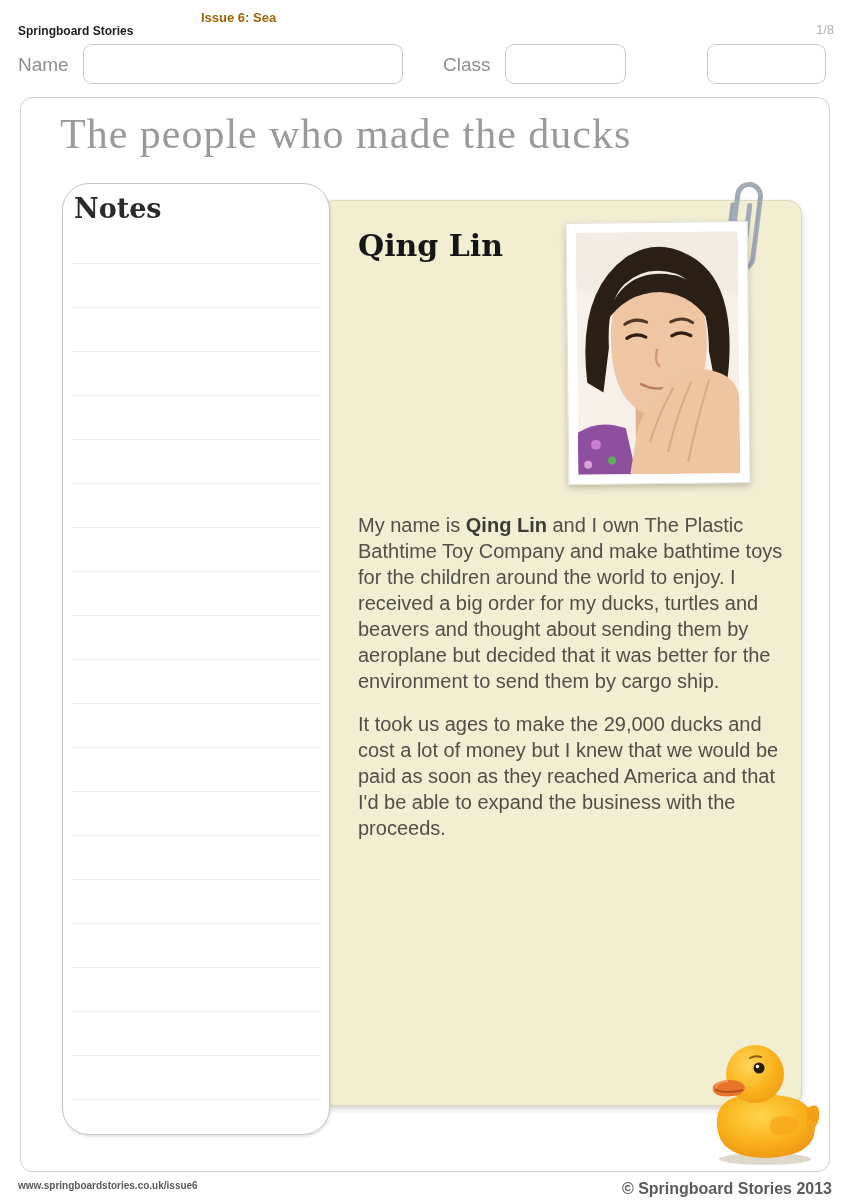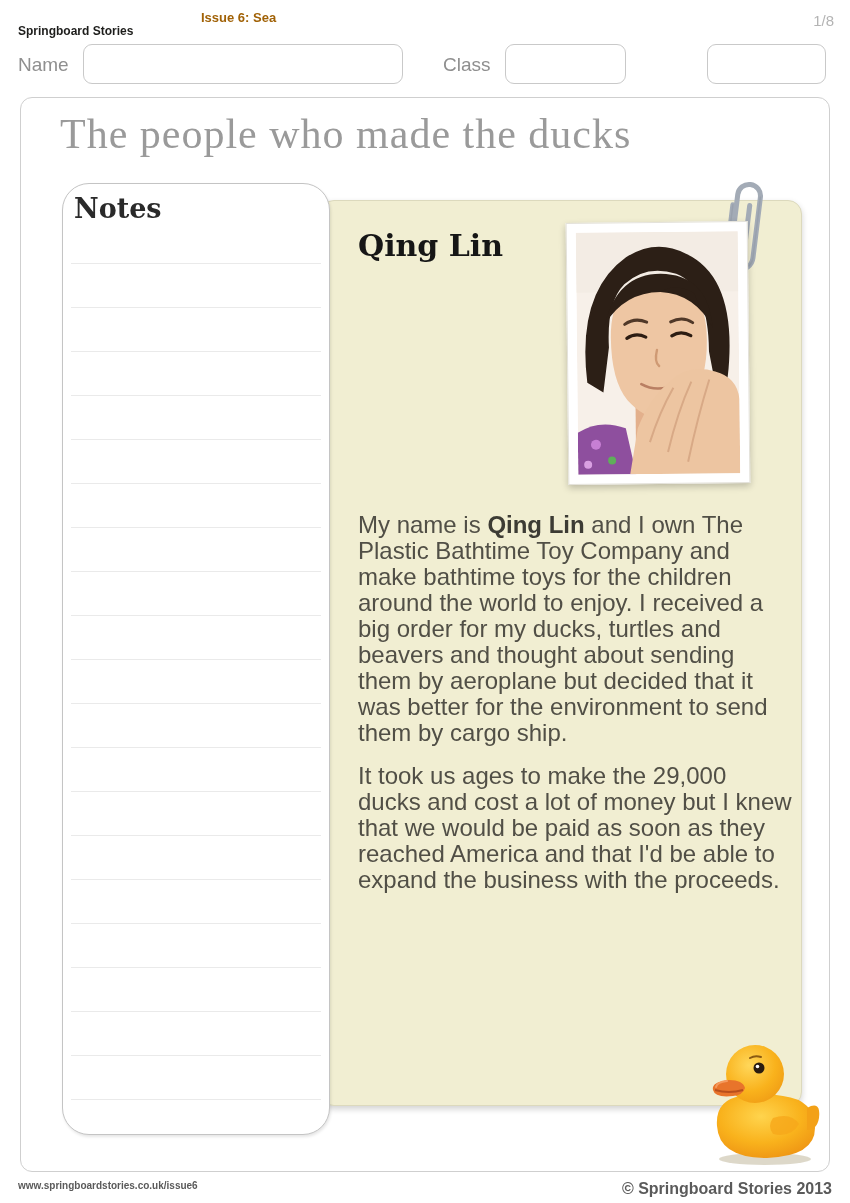--- a/index.html
+++ b/index.html
@@ -2,21 +2,21 @@
 <html><head>
 <meta charset="utf-8">
 <style>
   * { margin: 0; padding: 0; box-sizing: border-box; }
   html,body { width: 850px; height: 1203px; background: #ffffff; }
   body { position: relative; font-family: "Liberation Sans", sans-serif; overflow: hidden; }
 
   
   .brand      { position:absolute; left:18px; top:24px; font-size:12px; font-weight:bold; color:#1d1d1b; }
   .issue      { position:absolute; left:201px; top:10px; font-size:13px; font-weight:bold; color:#a16207; }
-  .page-ind   { position:absolute; right:16px; top:12px; font-size:15px; color:#b4b4b4; }
+  .page-ind   { position:absolute; right:16px; top:22px; font-size:13px; color:#b4b4b4; }
 
   
   .field-label{ position:absolute; top:54px; font-size:19px; color:#8f8f8f; }
   .lbl-name   { left:18px; }
   .lbl-class  { left:443px; }
   .lbl-date   { left:634px;margin-top:40px; }
   .field-box  { position:absolute; top:44px; height:40px; background:#fff;
                 border:1.5px solid #c9c9c9; border-radius:9px; font-size:17px; color:#333; padding:0 10px; }
   .box-name   { left:83px;  width:320px; }
   .box-class  { left:505px; width:121px; }
@@ -32,21 +32,21 @@
 
   
   .story-card { position:absolute; left:320px; top:200px; width:482px; height:906px;
                 background:#f1eed2; border:1px solid #dcd9bd; border-radius:14px;
                 box-shadow:0 3px 6px rgba(0,0,0,0.18); }
 
   .story-heading { position:absolute; left:358px; top:228px;
                    font-family:"DejaVu Serif", serif; font-weight:bold; font-size:30px; color:#161616; }
 
   .story-body { position:absolute; left:358px; top:512px; width:434px;
-                font-size:24px; line-height:26px; color:#514f46; }
+                font-size:20px; line-height:26px; color:#514f46; }
   .story-body p { margin-bottom:17px; }
   .story-body b { color:#3c3b34; }
 
   
   .notes-panel { position:absolute; left:62px; top:183px; width:268px; height:952px;
                  background:#ffffff; border:1.5px solid #c4c4c4; border-radius:27px;
                  box-shadow:1px 2px 3px rgba(0,0,0,0.10); }
   .notes-heading { position:absolute; left:11px; top:9px;
                    font-family:"DejaVu Serif", serif; font-weight:bold; font-size:27px; color:#2a2a2a; }
   .notes-lines { position:absolute; left:8px; right:8px; top:79px; bottom:24px; }

